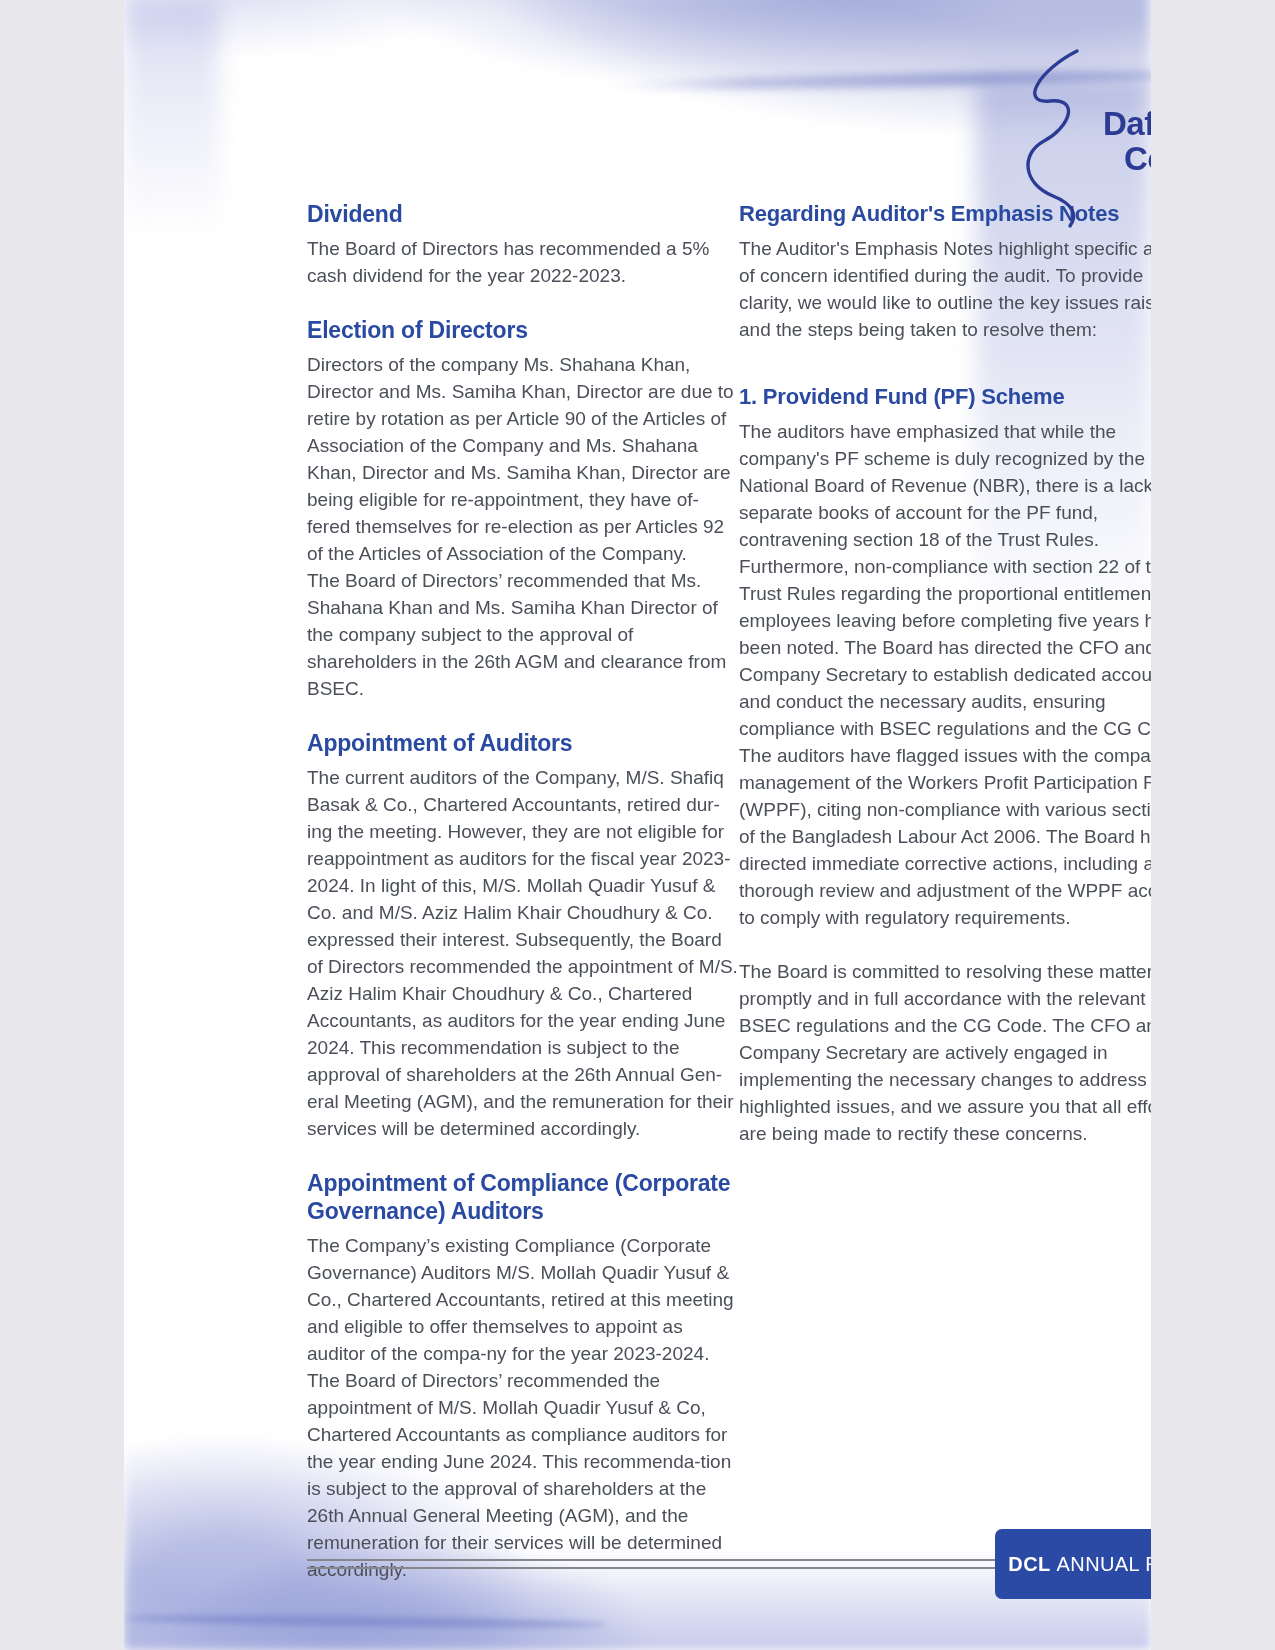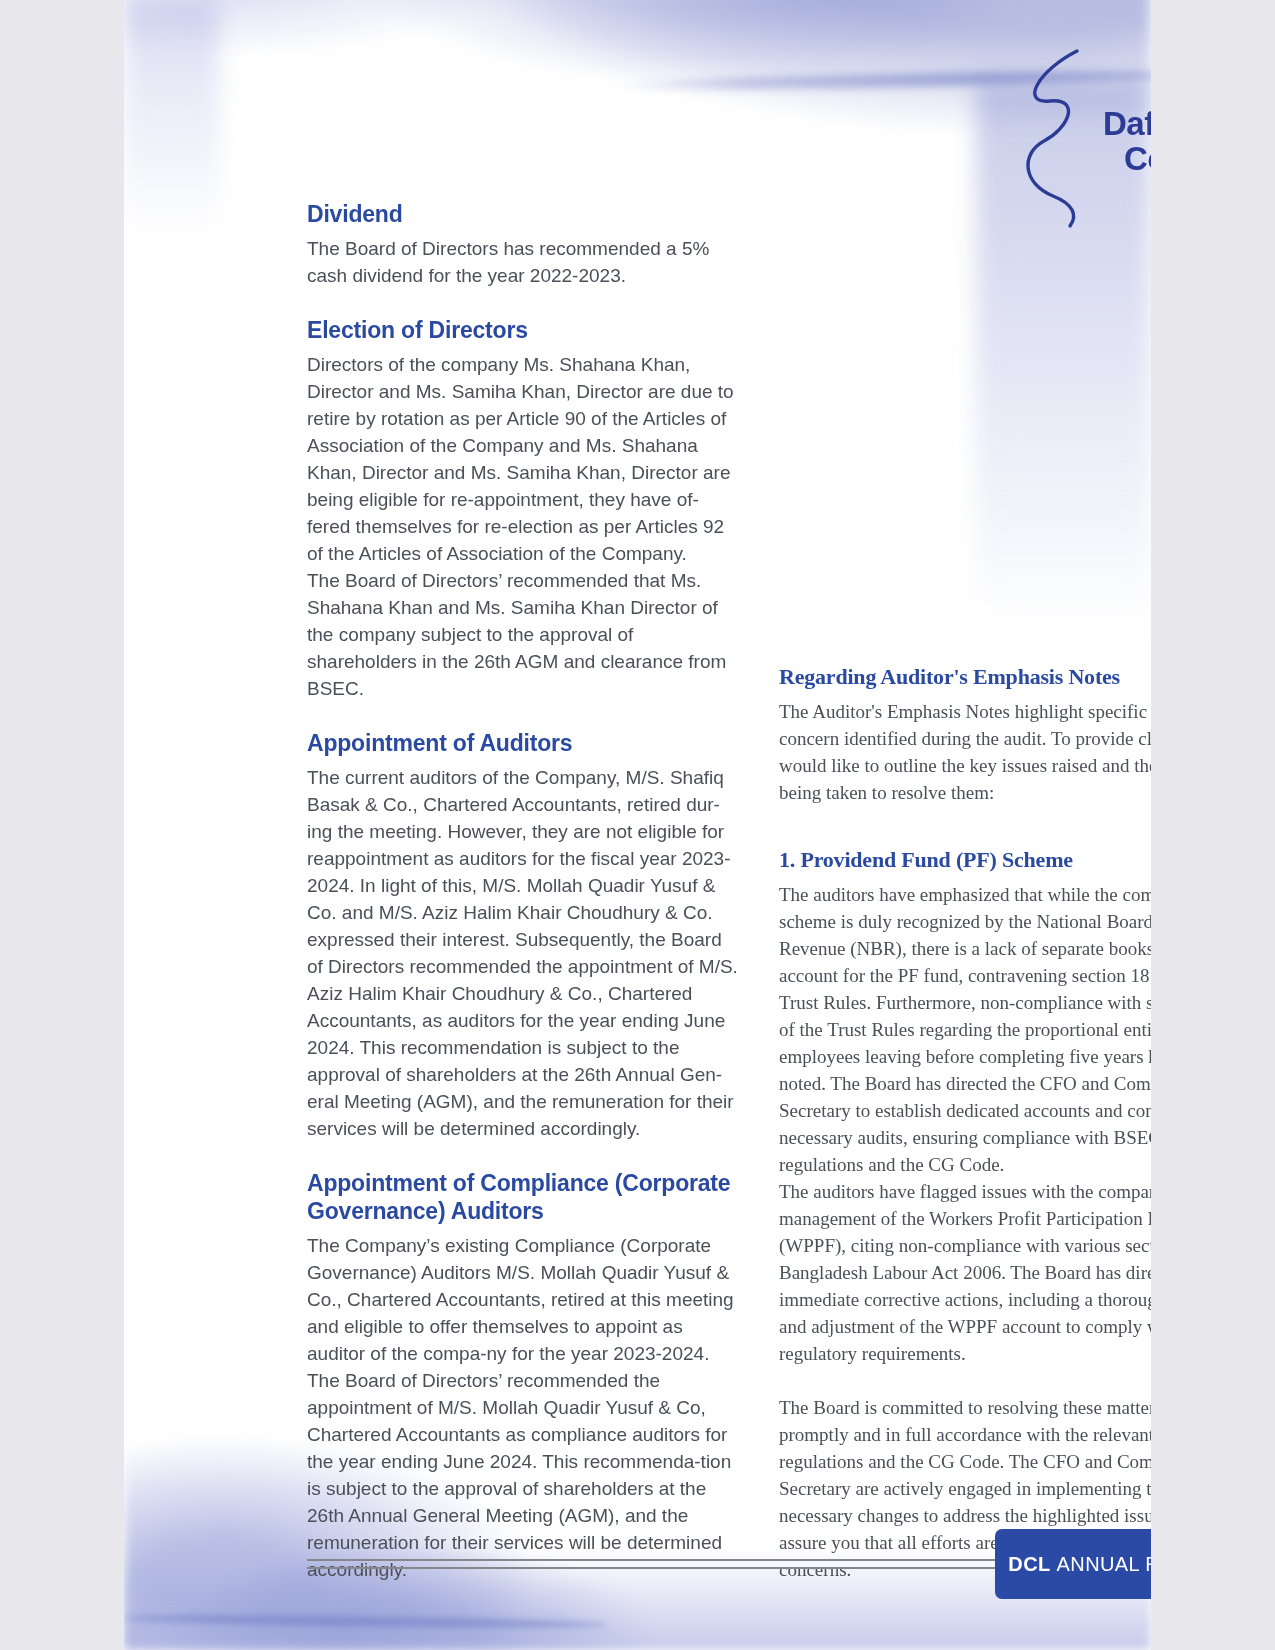--- a/index.html
+++ b/index.html
@@ -52,25 +52,25 @@
   }
   
   .logo{position:absolute;top:46px;left:893px;z-index:2;}
   .logo-squiggle{position:absolute;left:0;top:0;}
   .logo-text{position:absolute;left:86px;top:60px;color:#2c3b94;font-weight:bold;
     font-size:33px;line-height:35px;letter-spacing:-0.5px;white-space:nowrap;}
   .logo-text .l2{margin-left:21px;}
   
   .content{
     position:absolute;top:200px;left:183px;width:930px;z-index:1;
-    display:flex;gap:40px;align-items:flex-end;
+    display:flex;
   }
   .col{color:#4b4f58;font-size:19px;line-height:27px;}
   .col-left{width:432px;flex:0 0 432px;}
-  .col-right{width:458px;flex:0 0 458px;font-family:Liberation Serif, serif;}
+  .col-right{width:458px;flex:0 0 458px;}
   h2{
     color:#2a4aa1;font-size:23px;line-height:28px;letter-spacing:-0.2px;
     margin:27px 0 7px 0;font-weight:bold;
   }
   .col-right h2{font-size:22px;white-space:nowrap;margin-top:40px;}
   .col section:first-child h2{margin-top:0;}
   p{margin:0;}
   p.gap-top{margin-top:27px;}
   
   .footer{

